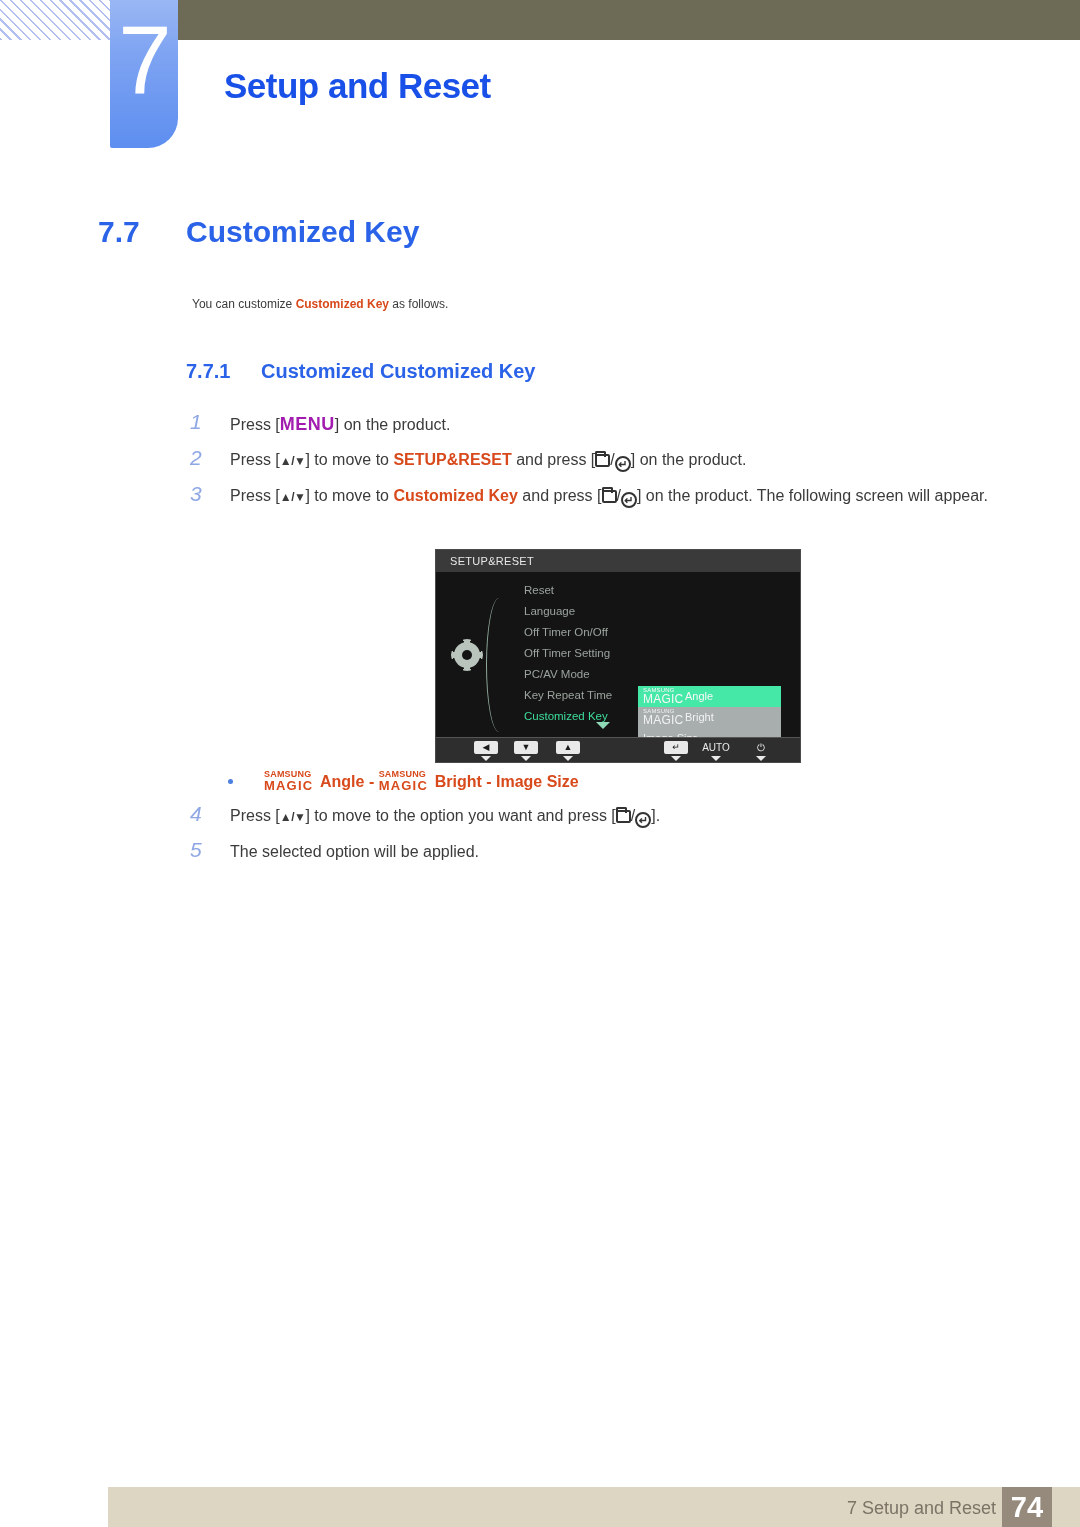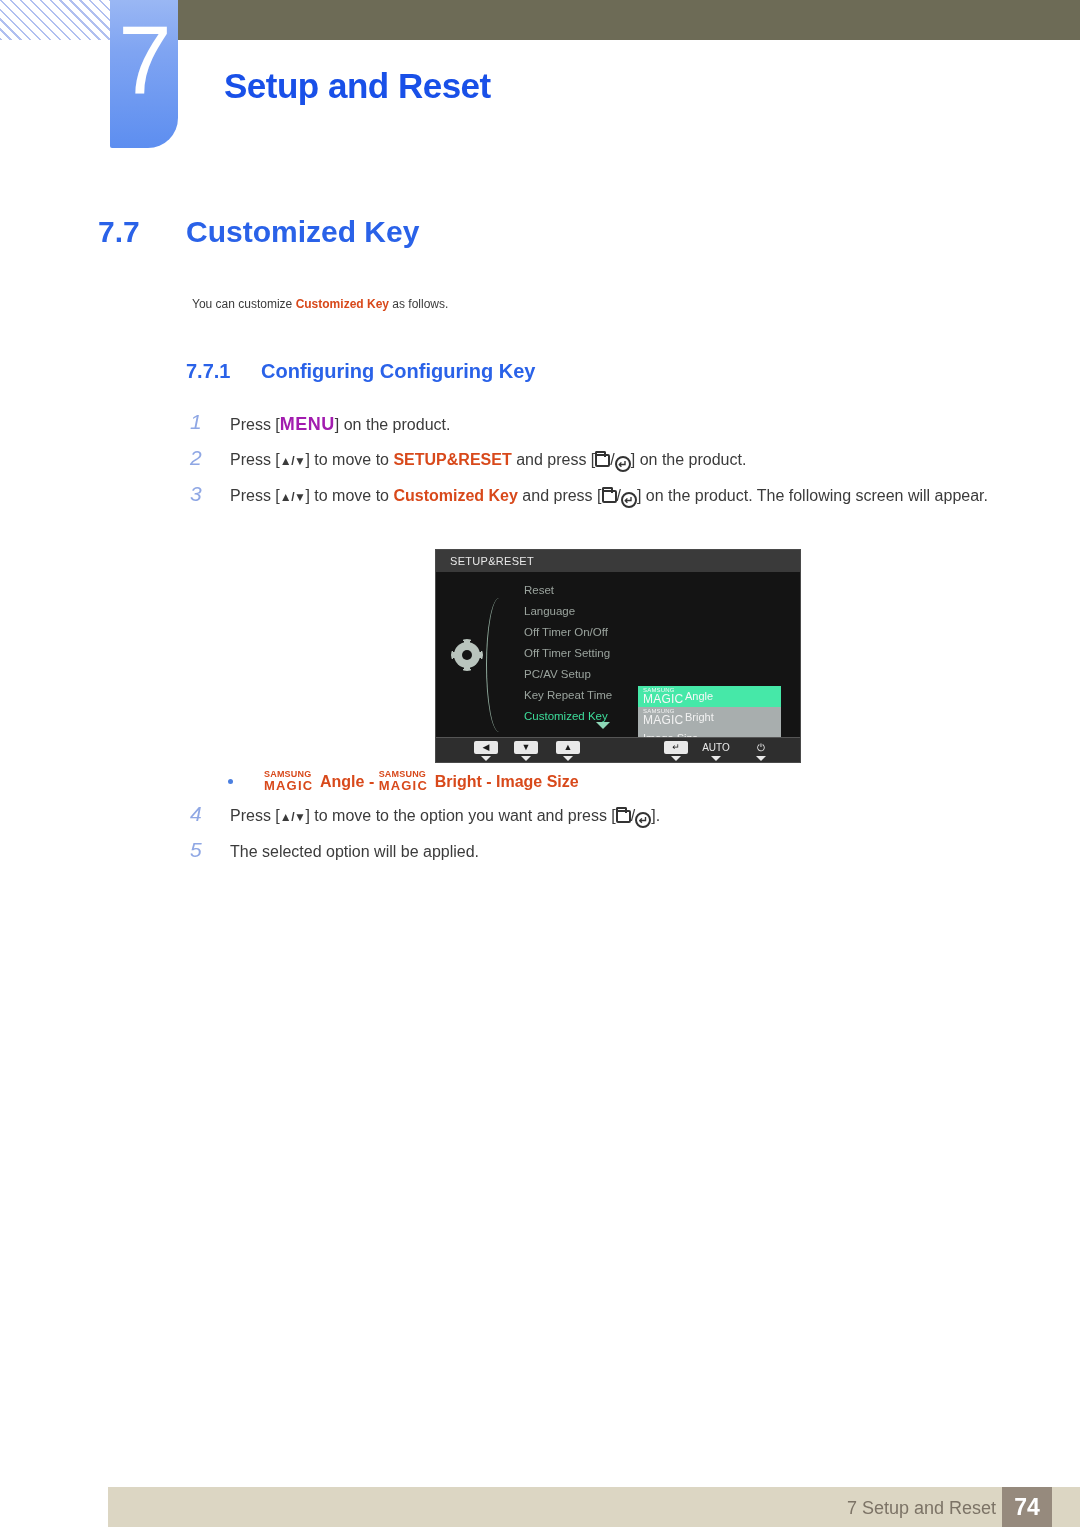--- a/index.html
+++ b/index.html
@@ -165,21 +165,21 @@
   .mstack2 .s2 { position:absolute; left:0; top:9px; font-size:13px; font-weight:bold;
                  letter-spacing:1.2px; line-height:13px; }
 
   .steps2 { position:absolute; left:186px; top:804px; width:835px; }
 
   
   .footer { position:absolute; left:108px; top:1487px; width:972px; height:40px;
             background:#dcd6c3; }
   .footer-txt { position:absolute; right:84px; top:11px; font-size:18px; color:#7c7366; }
   .footer-pg { position:absolute; right:28px; top:0; width:50px; height:40px;
-               background:#968a7d; color:#ffffff; font-size:23px; font-weight:bold;
+               background:#968a7d; color:#ffffff; font-size:29px; font-weight:bold;
                line-height:40px; text-align:center; }
 </style>
 </head>
 <body>
 
 <div class="hdr">
   <div class="hdr-stripes"></div>
   <div class="hdr-olive"></div>
   <div class="hdr-chapnum">7</div>
   <div class="hdr-title">Setup and Reset</div>
@@ -187,21 +187,21 @@
 
 <div class="sec">
   <span class="num">7.7</span><span>Customized Key</span>
 </div>
 
 <div class="intro">
   <span>You can customize </span><span class="hl">Customized Key</span><span> as follows.</span>
 </div>
 
 <div class="subsec">
-  <span class="num">7.7.1</span><span>Configuring Configuring Key</span>
+  <span class="num">7.7.1</span><span>Customized Customized Key</span>
 </div>
 
 <div class="steps">
 
   <div class="step">
     <span class="n">1</span>
     <span>Press [</span><span class="keycap">MENU</span><span>] on the product.</span>
   </div>
 
   <div class="step">
@@ -239,21 +239,21 @@
         <span>Off Timer On/Off</span>
         <span class="osd-colon">:</span>
         
       </div>
       <div class="osd-row">
         <span>Off Timer Setting</span>
         <span class="osd-colon"></span>
         <span class="osd-val"></span>
       </div>
       <div class="osd-row">
-        <span>PC/AV Setup</span>
+        <span>PC/AV Mode</span>
         <span class="osd-colon"></span>
         <span class="osd-val"></span>
       </div>
       <div class="osd-row">
         <span>Key Repeat Time</span>
         <span class="osd-colon">:</span>
         <span class="osd-val"></span>
       </div>
       <div class="osd-row sel">
         <span>Customized Key</span>

